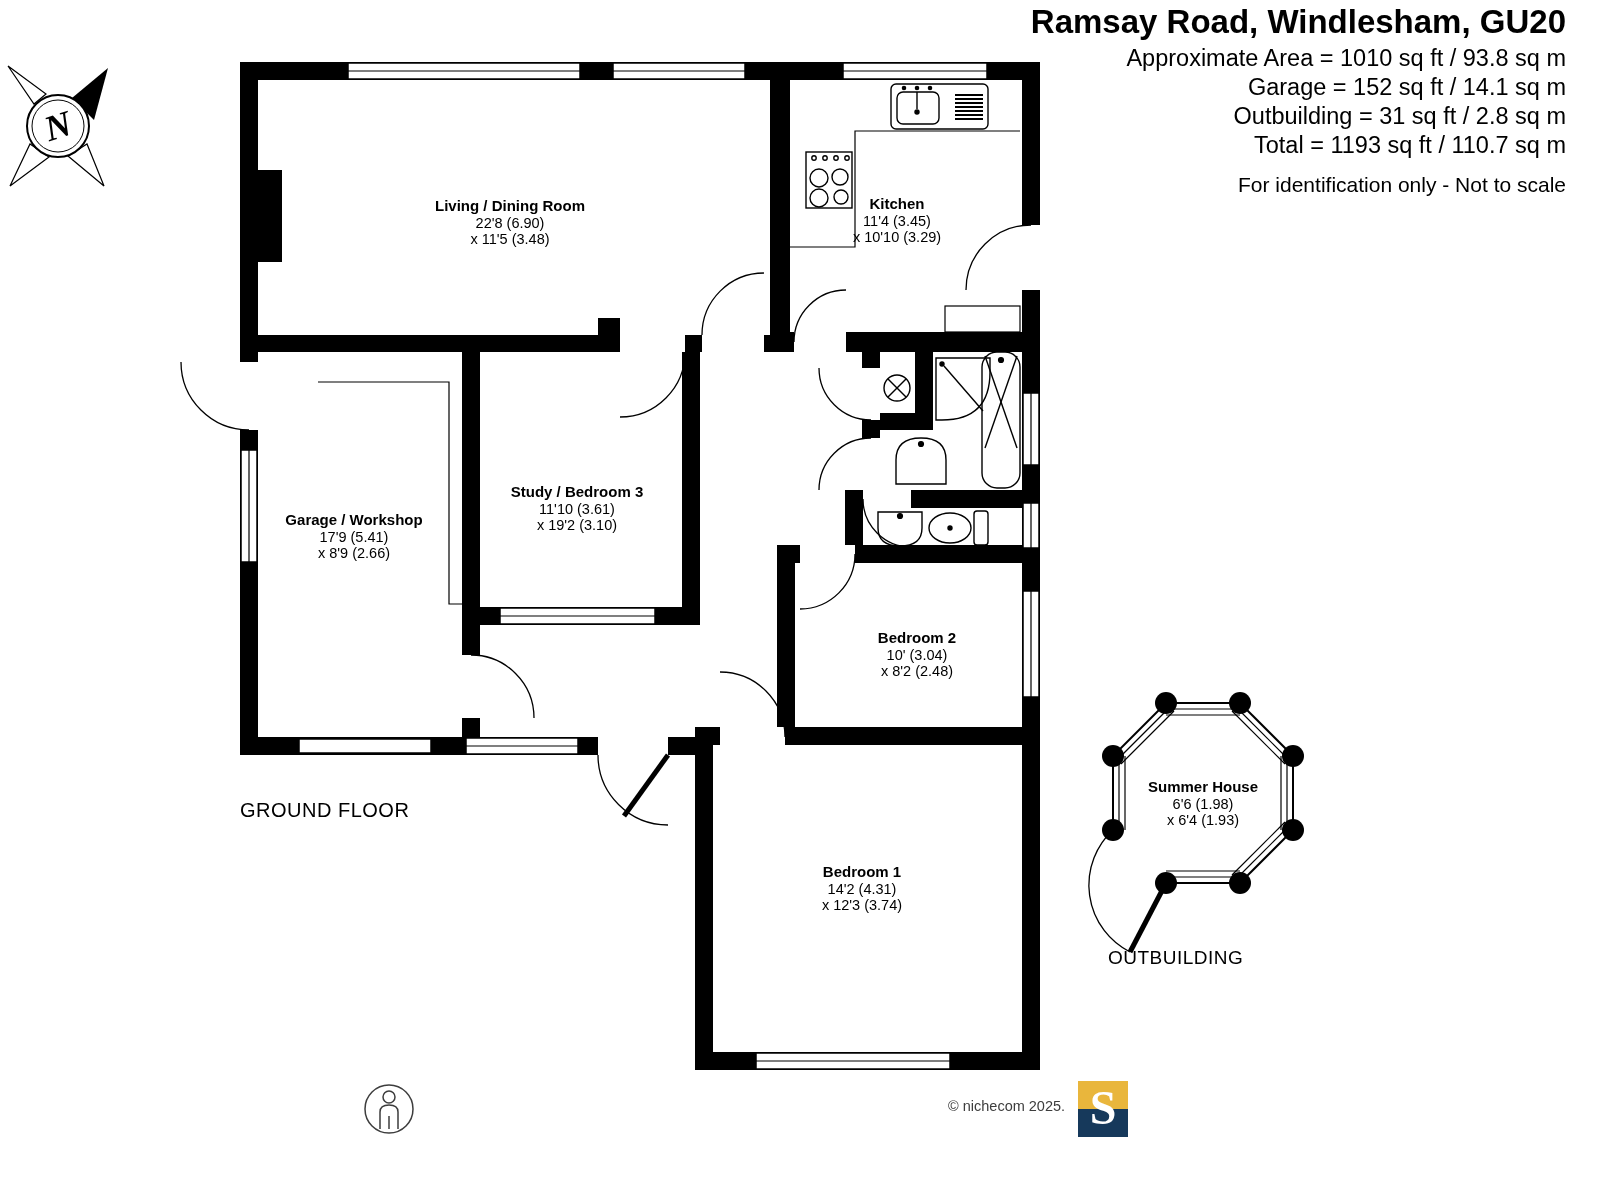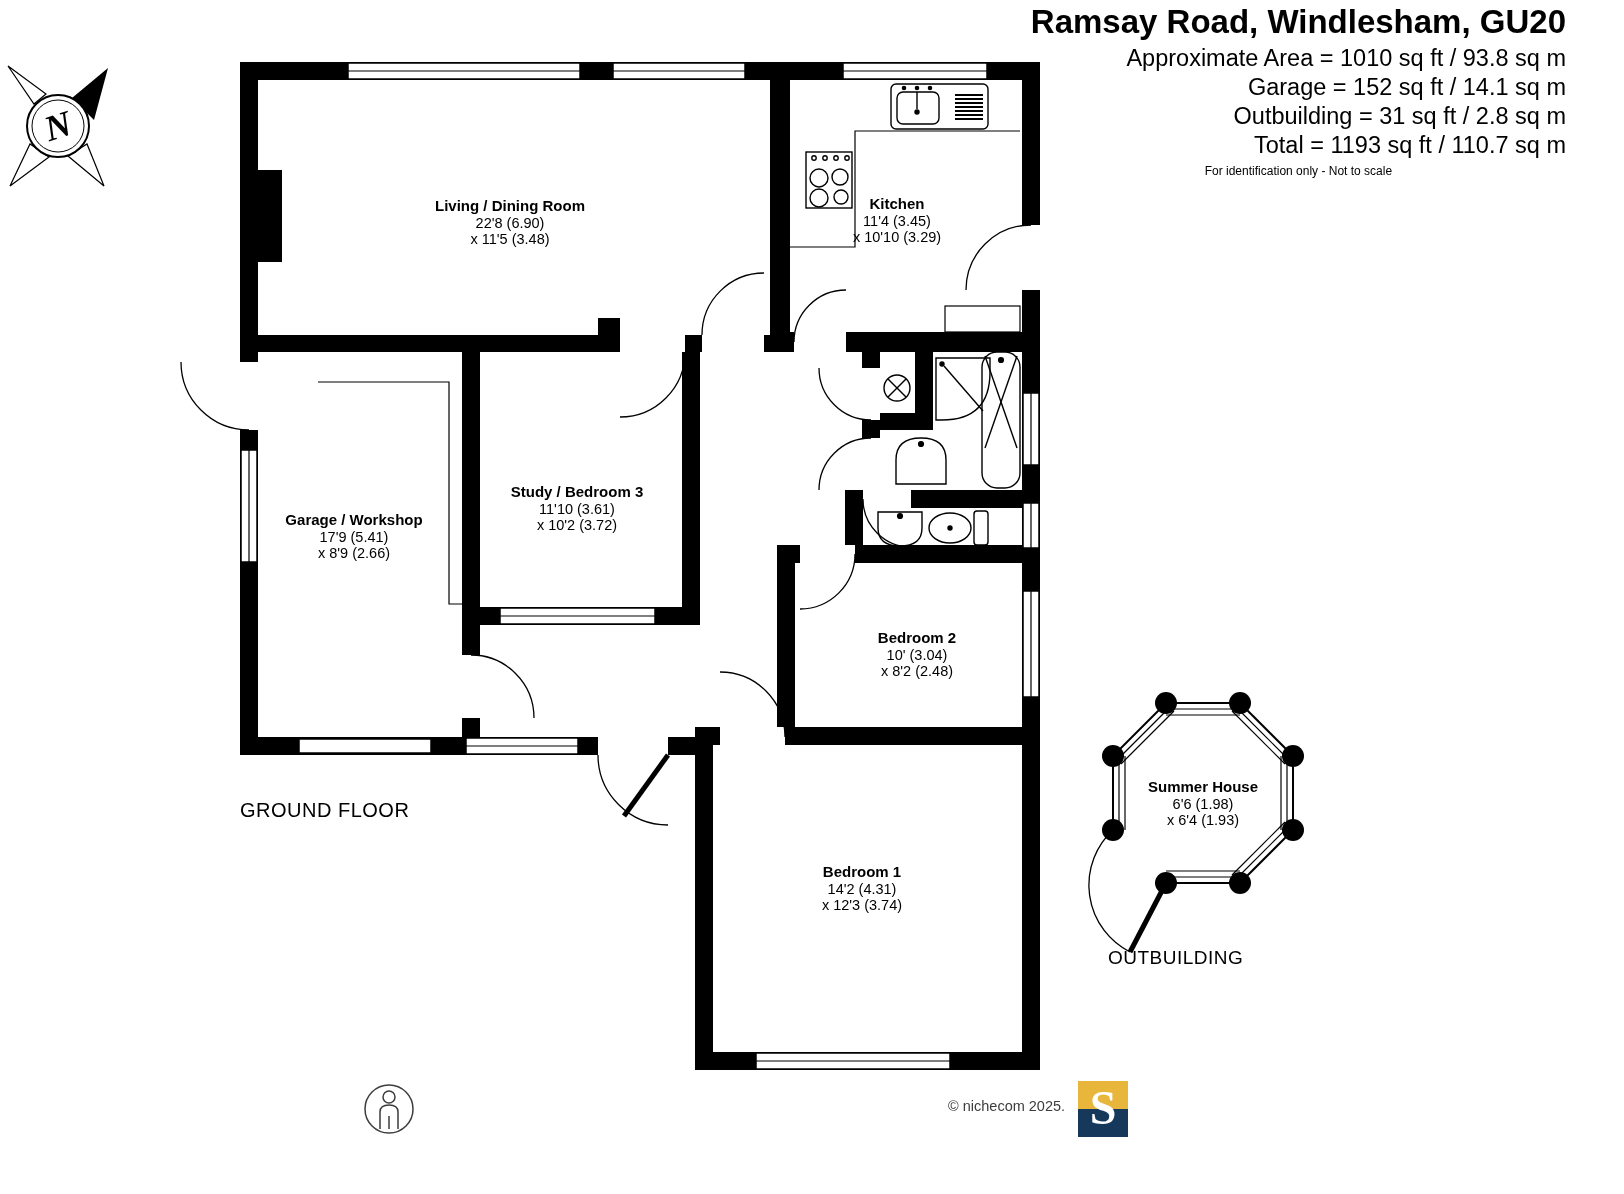--- a/index.html
+++ b/index.html
@@ -2,21 +2,21 @@
 <html><head>
 <meta charset="utf-8">
 <style>
   html,body{margin:0;padding:0;background:#fff;}
   .page{position:relative;width:1624px;height:1194px;background:#ffffff;
         font-family:"Liberation Sans",sans-serif;overflow:hidden;color:#000;}
   svg{position:absolute;left:0;top:0;}
   .hdr{position:absolute;top:0;right:58px;text-align:right;}
   .hdr .title{font-size:33px;font-weight:bold;letter-spacing:0px;line-height:44px;}
   .hdr .area-line{font-size:23.5px;line-height:29px;}
-  .hdr .disclaimer{font-size:12px;margin-top:4px;text-align:center;}
+  .hdr .disclaimer{font-size:21px;margin-top:13px;}
   .room-label{position:absolute;transform:translateX(-50%);text-align:center;
               white-space:nowrap;font-size:14.5px;line-height:16.5px;}
   .room-label .rn{font-weight:bold;font-size:15px;}
   .big-label{position:absolute;font-weight:normal;font-size:20px;letter-spacing:0.5px;margin-top:19px;}
   .footer-note{position:absolute;left:416px;top:1081px;font-size:14.5px;
                line-height:17.5px;color:#3d3d3d;}
   .copyright{position:absolute;left:948px;top:1098px;font-size:14.5px;color:#3d3d3d;}
 </style>
 </head>
 <body>
@@ -265,21 +265,21 @@
     <div>x 11'5 (3.48)</div>
   </div>
   <div class="room-label" style="left:897px;top:196px;">
     <div class="rn">Kitchen</div>
     <div>11'4 (3.45)</div>
     <div>x 10'10 (3.29)</div>
   </div>
   <div class="room-label" style="left:577px;top:484px;text-align:center;">
     <div class="rn">Study / Bedroom 3</div>
     <div>11'10 (3.61)</div>
-    <div>x 10'2 (3.72)</div>
+    <div>x 19'2 (3.10)</div>
   </div>
   <div class="room-label" style="left:354px;top:512px;">
     <div class="rn">Garage / Workshop</div>
     <div>17'9 (5.41)</div>
     <div>x 8'9 (2.66)</div>
   </div>
   <div class="room-label" style="left:917px;top:630px;">
     <div class="rn">Bedroom 2</div>
     <div>10' (3.04)</div>
     <div>x 8'2 (2.48)</div>

